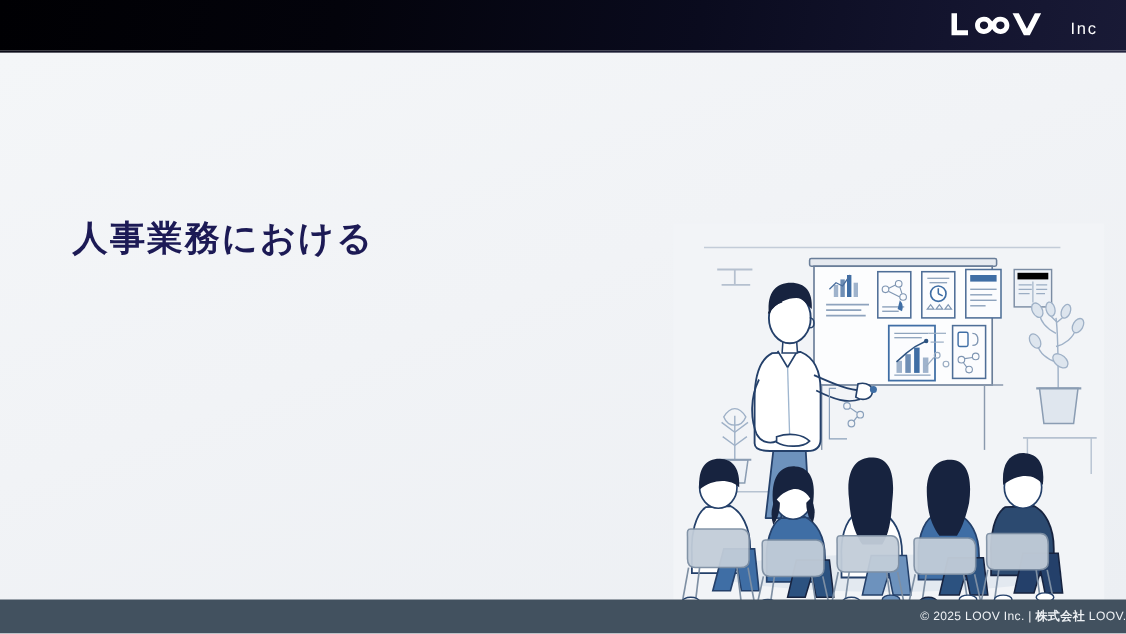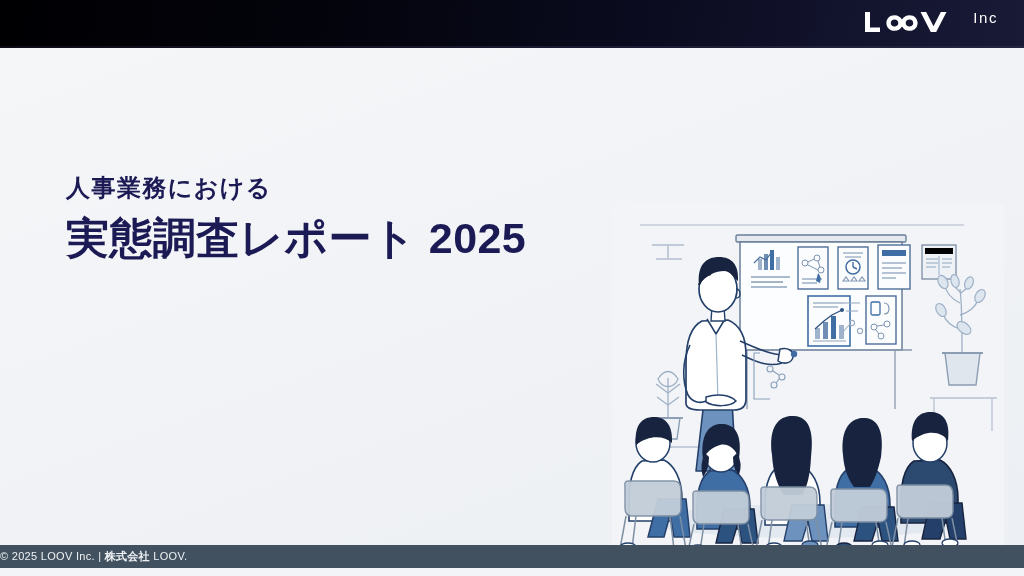--- a/index.html
+++ b/index.html
@@ -14,21 +14,21 @@
   .topbar{
     position:absolute; left:0; top:0; width:1024px; height:46px;
     background:linear-gradient(100deg,#000003 0%,#03030b 30%,#0a0b1e 62%,#13142e 84%,#191a36 100%);
     display:flex; align-items:center; justify-content:flex-end;
     padding-right:26px;
   }
   .topbar-underline{
     position:absolute; left:0; top:46px; width:1024px; height:2px;
     background:linear-gradient(100deg,#0c0c18 0%,#1b1c34 60%,#24253f 100%);
   }
-  .logo{ display:flex; align-items:flex-start; gap:14px; }
+  .logo{ display:flex; align-items:flex-end; gap:14px; }
   .logo svg{ display:block; }
   .logo-inc{
     color:#ffffff; font-size:15px; letter-spacing:1.6px;
     font-weight:400; line-height:1; padding-bottom:2px;
     font-family:"Liberation Sans", sans-serif;
   }
 
   
   .stage{
     position:absolute; left:0; top:48px; width:1024px; height:497px;
@@ -38,36 +38,36 @@
   
   .title-block{
     position:absolute; left:66px; top:128px; width:540px;
     color:#1c1a55;
   }
   .title-line{
     font-weight:700; white-space:nowrap;
     letter-spacing:0.02em; line-height:1.0;
     color:#1c1a55;
   }
-  .title-l1{ font-size:24px; letter-spacing:0.06em; margin-bottom:17px; }
+  .title-l1{ font-size:32px; letter-spacing:0.06em; margin-bottom:17px;margin-top:24px; }
   .title-l2{ font-size:46px; letter-spacing:0.01em; margin-bottom:15px; }
   .title-l2 .sfx{ font-size:33px; }
   .title-l3{ font-size:43px; letter-spacing:0.01em; }
 
   
   .illo{
     position:absolute; left:612px; top:155px; width:392px; height:345px;
   }
   .illo svg{ display:block; width:100%; height:100%; }
 
   
   .footer{
-    position:absolute; left:0; top:545px; width:1024px; height:23px;
+    position:absolute; left:0; top:545px; width:1024px; height:31px;
     background:#42515f;
-    display:flex; align-items:center; justify-content:flex-start;
+    display:flex; align-items:center; justify-content:flex-end;
   }
   .footer-text{
     color:#eef1f4; font-size:11px; letter-spacing:0.3px; font-weight:400;
   }
   .footer-text b{ font-weight:700; }
 </style>
 </head>
 <body>
 
 <div class="topbar">
@@ -91,21 +91,20 @@
     </span>
     <span class="logo-inc">Inc</span>
   </div>
 </div>
 <div class="topbar-underline"></div>
 
 <div class="stage">
 
   <div class="title-block">
     <div class="title-line title-l1">人事業務における</div>
-    <div class="title-line title-l3">実態調査レポート 2025</div>
   </div>
 
   <div class="illo">
     <svg viewBox="0 0 392 345" aria-hidden="true">
       <defs>
         <clipPath id="clipAll">
             <rect x="0" y="0" width="392" height="345"></rect>
           </clipPath>
       </defs>
       <g clip-path="url(#clipAll)">

